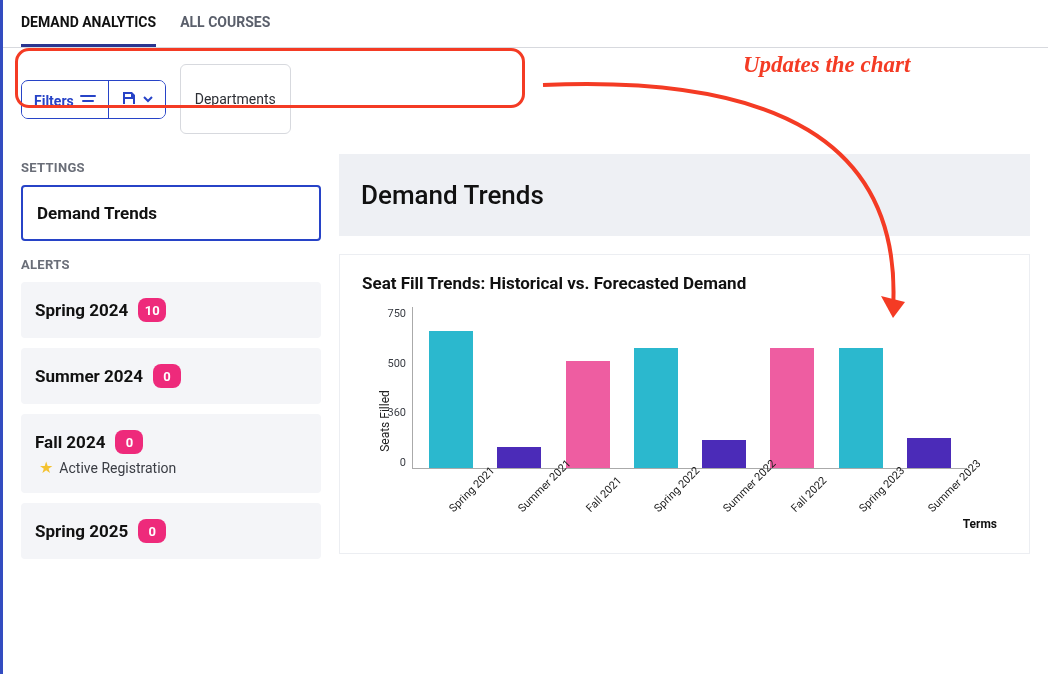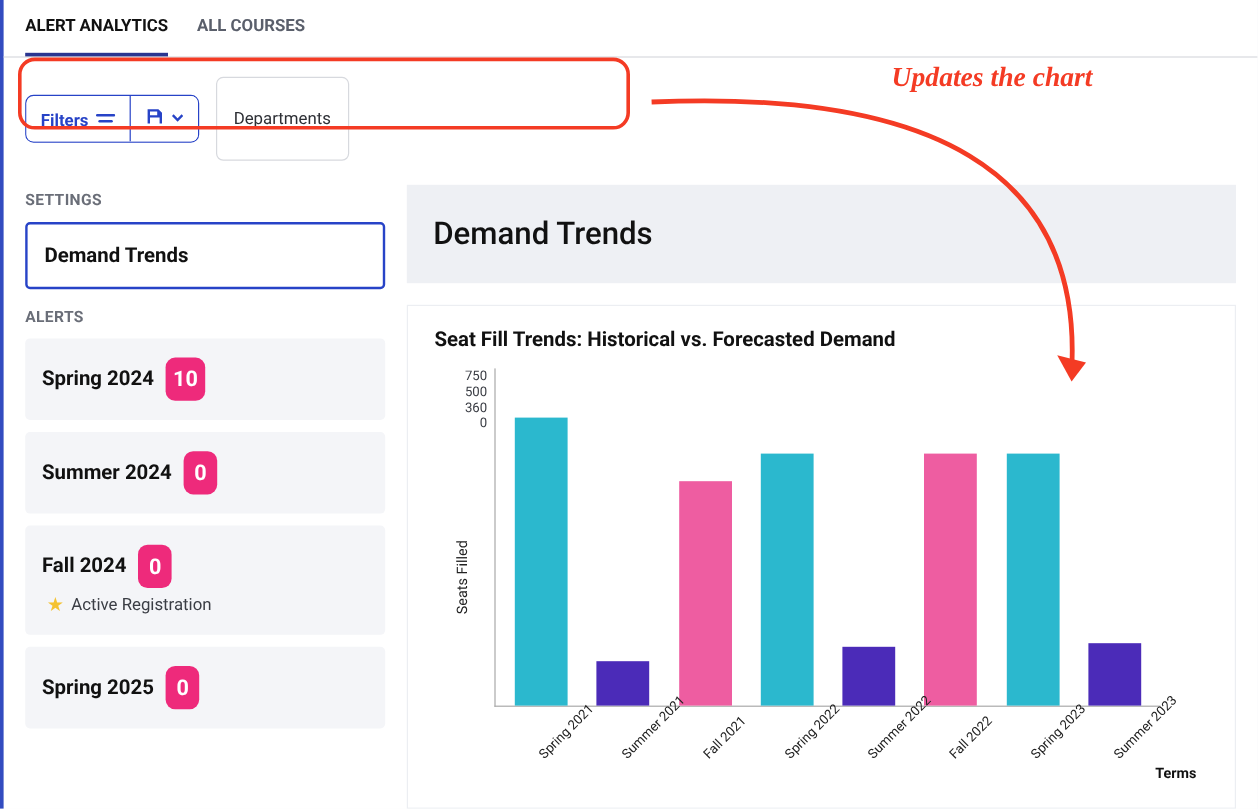--- a/index.html
+++ b/index.html
@@ -26,55 +26,55 @@
 
   
   .body { display: flex; padding: 0 18px; gap: 18px; }
   .sidebar { width: 300px; display: flex; flex-direction: column; gap: 10px; }
   .sb-title { font-size: 26px; font-weight: 600; color: #111; }
   .sb-section-label { font-size: 13px; font-weight: 700; color: #6a6e78; letter-spacing: .3px; margin-top: 6px; }
   .sb-item { display: block; width: 100%; text-align: left; padding: 16px 14px; font-size: 17px; font-weight: 700; color: #111; background: #fff; border: 1px solid #d7d9de; border-radius: 4px; cursor: pointer; }
   .sb-item.selected { border: 2px solid #2743c7; }
   .sb-item.alert-item { background: #f4f5f8; border: none; display: flex; flex-direction: column; gap: 4px; }
   .sb-item .row { display: flex; align-items: center; gap: 10px; }
-  .badge { display: inline-flex; align-items: center; justify-content: center; min-width: 28px; height: 36px; padding: 0 6px; border-radius: 8px; font-size: 18px; font-weight: 700; color: #fff; background: #ee2a7b; }
+  .badge { display: inline-flex; align-items: center; justify-content: center; min-width: 28px; height: 24px; padding: 0 6px; border-radius: 8px; font-size: 13px; font-weight: 700; color: #fff; background: #ee2a7b; }
   .badge.zero { background: #ee2a7b; }
   .sub-row { display: flex; align-items: center; gap: 6px; font-size: 14px; font-weight: 400; color: #3a3d44; padding-left: 4px; }
   .star { color: #f4c230; font-size: 16px; }
 
   
   .main { flex: 1; display: flex; flex-direction: column; gap: 18px; }
   .main-header { background: #eef0f4; padding: 26px 22px; font-size: 26px; font-weight: 500; color: #111; }
-  .chart-card { background: #fff; border: 1px solid #eceef2; padding: 18px 22px; display: flex; flex-direction: column; gap: 14px; height: 420px; }
+  .chart-card { background: #fff; border: 1px solid #eceef2; padding: 18px 22px; display: flex; flex-direction: column; gap: 14px; height: 300px; }
   .chart-title { font-size: 17px; font-weight: 700; color: #111; }
 
   .chart-zone { position: relative; flex: 1; display: flex; }
   .y-axis { position: relative; width: 50px; }
   .y-label { position: absolute; left: -8px; top: 50%; transform: translateY(-50%) rotate(-90deg); transform-origin: center; font-size: 12px; color: #222; white-space: nowrap; }
-  .y-ticks { position: absolute; right: 6px; top: 0; bottom: 66px; display: flex; flex-direction: column; justify-content: flex-start; }
+  .y-ticks { position: absolute; right: 6px; top: 0; bottom: 66px; display: flex; flex-direction: column; justify-content: space-between; }
   .y-tick { font-size: 11px; color: #3a3d44; text-align: right; }
 
   .plot { position: relative; flex: 1; }
   .plot-inner { position: absolute; left: 0; right: 40px; top: 0; bottom: 66px; border-left: 1px solid #aaa; border-bottom: 1px solid #aaa; }
   .bars { position: absolute; left: 0; right: 0; bottom: 0; top: 0; display: flex; align-items: flex-end; justify-content: space-around; padding: 0 4px; }
   .bar { width: 44px; background: #2bb8ce; }
   .bar.c-blue { background: #2bb8ce; }
   .bar.c-purple { background: #4b2bb8; }
   .bar.c-pink { background: #ee5da1; }
 
   .x-ticks { position: absolute; left: 0; right: 40px; bottom: 0; height: 66px; display: flex; justify-content: space-around; padding: 0 4px; }
   .x-tick { width: 44px; font-size: 11px; color: #222; text-align: right; transform: rotate(-45deg); transform-origin: right top; white-space: nowrap; padding-top: 8px; }
   .x-label { position: absolute; right: 10px; bottom: 4px; font-size: 12px; font-weight: 700; color: #111; }
 </style>
 </head>
 <body>
 
 <div class="root">
   <div class="tab-bar">
-    <div class="tab active">ALERT ANALYTICS</div>
+    <div class="tab active">DEMAND ANALYTICS</div>
     <div class="tab">ALL COURSES</div>
   </div>
 
   <div class="filter-row">
     <div class="filter-group">
       <div class="filter-btn">
         <span>Filters</span>
         <span class="flt-icon">
           <svg width="16" height="14" viewBox="0 0 16 14">
               <g stroke="#2743c7" stroke-width="2" stroke-linecap="round">

